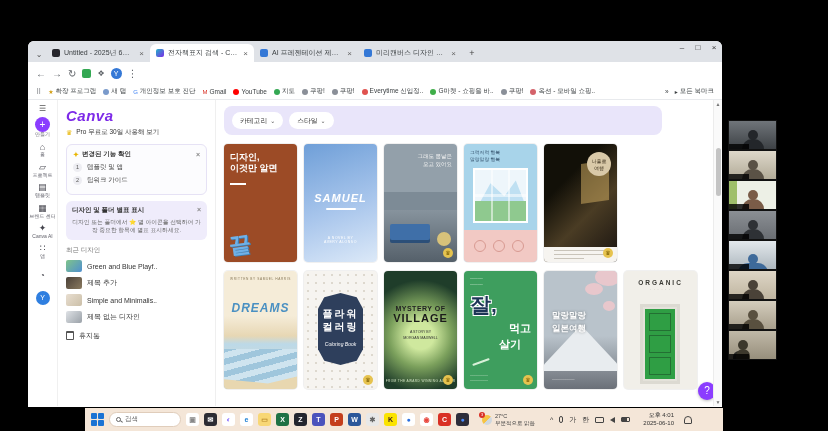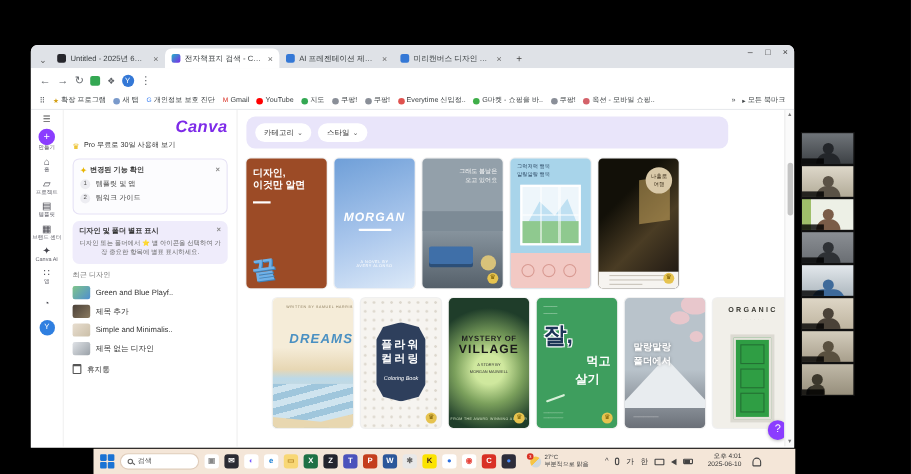--- a/index.html
+++ b/index.html
@@ -37,21 +37,21 @@
   .page { position:relative; height:306px; display:flex; background:#fff; }
   .rail { width:30px; border-right:1px solid #f0f0f0; display:flex; flex-direction:column; align-items:center; padding-top:4px; gap:1px; flex:0 0 auto; }
   .rail-item { display:flex; flex-direction:column; align-items:center; color:#5c5c66; font-size:5px; line-height:1.1; margin-bottom:4px; text-align:center; }
   .rail-item .ric { font-size:9px; color:#45454e; }
   .create-btn { width:15px; height:15px; border-radius:50%; background:#8b3dff; color:#fff; font-size:10px; line-height:15px; text-align:center; }
   .rail-bell { font-size:8px; color:#45454e; margin-top:6px; }
   .rail-av { width:14px; height:14px; border-radius:50%; background:#2f7fe0; color:#fff; font-size:7px; text-align:center; line-height:14px; margin-top:10px; }
   .burger { font-size:8px; color:#555; margin-bottom:3px; }
 
   .side { width:158px; border-right:1px solid #efefef; padding:7px 8px; flex:0 0 auto; overflow:hidden; }
-  .canva-logo { color:#7d2ae8; font-size:15px; font-weight:bold; font-style:italic; letter-spacing:0.5px; margin-bottom:4px;text-align:right; }
+  .canva-logo { color:#7d2ae8; font-size:15px; font-weight:bold; font-style:italic; letter-spacing:0.5px; margin-bottom:4px; }
   .pro-row { display:flex; align-items:center; gap:4px; font-size:6.5px; color:#333; margin-bottom:7px; }
   .crown { color:#e8b500; font-size:7px; }
   .card1 { border:1px solid #e6e2f5; border-radius:6px; padding:5px 6px; margin-bottom:6px; background:#fcfcfe; }
   .card1-head { display:flex; align-items:center; gap:3px; font-size:6.5px; font-weight:bold; color:#333; margin-bottom:4px; }
   .spark { color:#e8b500; font-size:7px; }
   .c-close { margin-left:auto; color:#888; font-size:7px; }
   .step { display:flex; align-items:center; gap:5px; font-size:6.5px; color:#444; margin:4px 0; }
   .step-n { width:9px; height:9px; border-radius:50%; background:#ededf2; font-size:5.5px; text-align:center; line-height:9px; color:#555; }
   .card2 { border-radius:6px; background:#efecfb; padding:5px 6px; margin-bottom:6px; }
   .card2-head { display:flex; font-size:6.5px; font-weight:bold; color:#333; margin-bottom:3px; }
@@ -99,21 +99,21 @@
   .t5 .art .m2 { position:absolute; left:4px; top:8px; width:46px; height:26px; background:#bfe0f2; clip-path:polygon(0 100%,25% 20%,55% 70%,80% 10%,100% 100%); }
   .t5 .art .g { position:absolute; inset:0; background:linear-gradient(#0000 48%,#ffffff88 48% 52%,#0000 52%),linear-gradient(90deg,#0000 31%,#ffffff88 31% 35%,#0000 35% 64%,#ffffff88 64% 68%,#0000 68%); }
   .t5 .foot { position:absolute; left:0; right:0; bottom:0; height:32px; background:#f2c9c4; }
   .t5 .laurel { position:absolute; bottom:10px; left:10px; display:flex; gap:7px; }
   .t5 .laurel div { width:12px; height:12px; border-radius:50%; border:1px solid #d89a92; }
   .t6 { background:linear-gradient(135deg,#121008 30%,#4a3c24 60%,#181310); }
   .t6 .win { position:absolute; right:8px; top:18px; width:28px; height:40px; background:#caa85f; opacity:0.55; transform:skewY(-8deg); }
   .t6 .circ { position:absolute; right:6px; top:8px; width:24px; height:24px; border-radius:50%; background:#d9c9a8; color:#3a2e1a; font-size:5px; text-align:center; padding-top:6px; line-height:1.4; }
   .t6 .foot { position:absolute; left:0; right:0; bottom:0; height:15px; background:#f6f4f0; }
   .t6 .foot div { height:1.5px; background:#c9c4ba; margin:2.5px 10px 0; }
-  .t7 { background:linear-gradient(#f5ecd8 38%,#e7d7b4 55%,#bcd9e8 62%,#e8dcc0); text-align:right;margin-left:24px; }
+  .t7 { background:linear-gradient(#f5ecd8 38%,#e7d7b4 55%,#bcd9e8 62%,#e8dcc0); text-align:center; }
   .t7 .top { font-size:3.2px; color:#8a7a5a; letter-spacing:0.6px; padding-top:6px; }
   .t7 .ttl { margin-top:20px; font-size:12px; font-style:italic; font-weight:bold; color:#4a90c2; letter-spacing:1px; }
   .t7 .wave { position:absolute; left:0; right:0; bottom:0; height:40px; background:repeating-linear-gradient(-15deg,#cfe4ef 0 6px,#9fc6dc 6px 12px); }
   .t7 .sand { position:absolute; left:0; bottom:0; width:100%; height:14px; background:#e8d7b0; clip-path:polygon(0 100%,0 30%,60% 60%,100% 10%,100% 100%); }
   .t8 { background:radial-gradient(circle at 50% 55%, #cfe89e 0 18%, #7ba05c 42%, #1f3d2a 75%); text-align:center; font-family:"Liberation Serif", serif; }
   .t8 .s1 { margin-top:34px; font-size:7px; color:#222; font-weight:bold; letter-spacing:0.5px; }
   .t8 .s2 { font-size:11px; color:#1a1a1a; font-weight:bold; letter-spacing:1px; }
   .t8 .by { font-size:3.6px; color:#333; margin-top:6px; line-height:1.6; }
   .t8 .foot { position:absolute; bottom:6px; width:100%; font-size:3.2px; color:#cfe0c0; letter-spacing:0.4px; }
   .t9 { background:#f6f4f0; background-image:radial-gradient(#ddd8ce 1px, transparent 1.4px); background-size:8px 8px; }
@@ -387,21 +387,21 @@
           </div>
       </div>
 
       <div class="grid-row">
         <div class="cover t1">
           <div class="l1"><span>디자인,</span><br><span>이것만 알면</span></div>
           <div class="dash"></div>
           <div class="end">끝</div>
         </div>
         <div class="cover t3">
-          <div class="ttl">MORGAN</div>
+          <div class="ttl">SAMUEL</div>
           <div class="sq"></div>
           <div class="by"><span>A NOVEL BY</span><br><span>AVERY ALONSO</span></div>
         </div>
         <div class="cover t4">
           <div class="sea"></div>
           <div class="ttl"><span>그래도 봄날은</span><br><span>오고 있어요</span></div>
           <div class="bench"></div>
           <div class="gold"></div>
           <div class="badge">♛</div>
         </div>
@@ -459,21 +459,21 @@
           <div class="r2">살기</div>
           <div class="spoon"></div>
           <div class="bot">────────<br>────────</div>
           <div class="badge">♛</div>
         </div>
         <div class="cover t11">
           <div class="fuji"></div>
           <div class="bloom b1"></div>
             <div class="bloom b2"></div>
             <div class="bloom b3"></div>
-          <div class="ttl"><span>말랑말랑</span><br><span>폴더에서</span></div>
+          <div class="ttl"><span>말랑말랑</span><br><span>일본여행</span></div>
           <div class="cap">──────────</div>
         </div>
         <div class="cover t12">
           <div class="ttl">ORGANIC</div>
           <div class="sub">· · · · · ·</div>
           <div class="door">
               <div class="p1"></div>
               <div class="p2"></div>
               <div class="p3"></div>
             </div>

